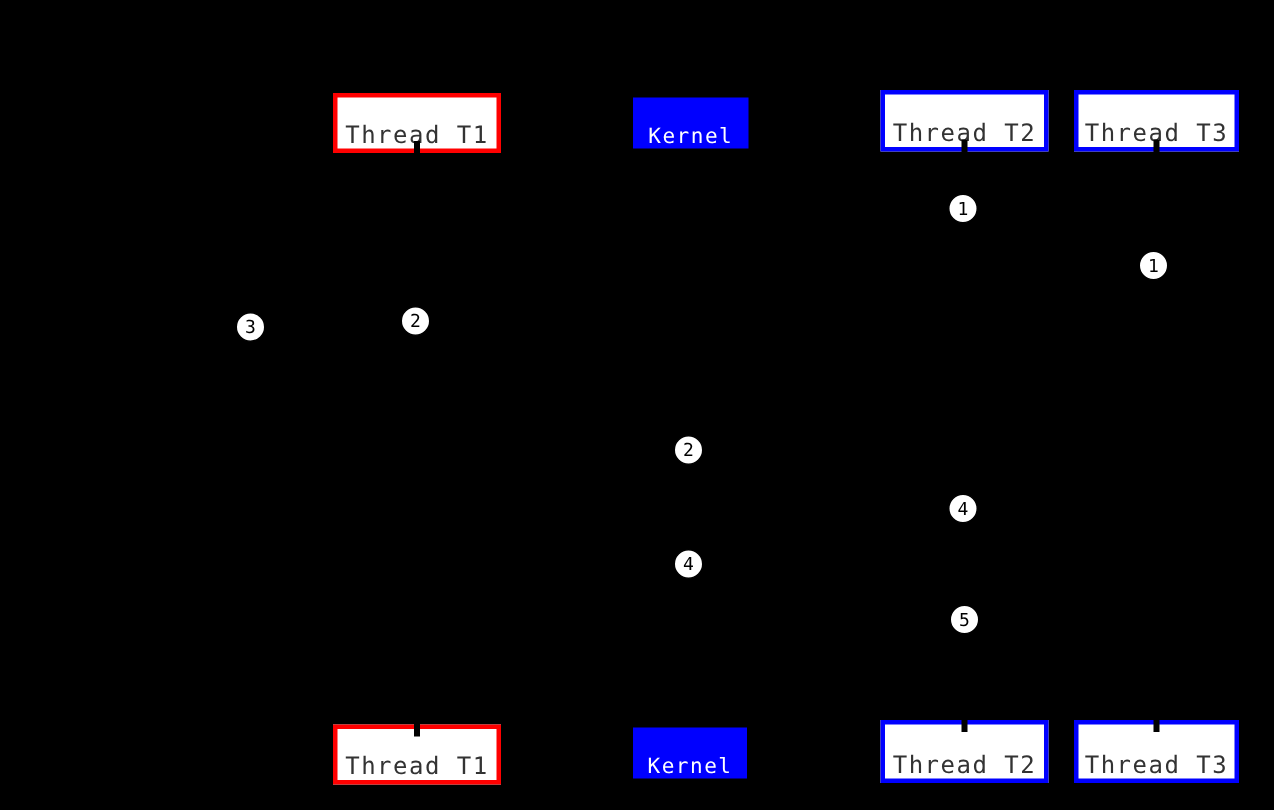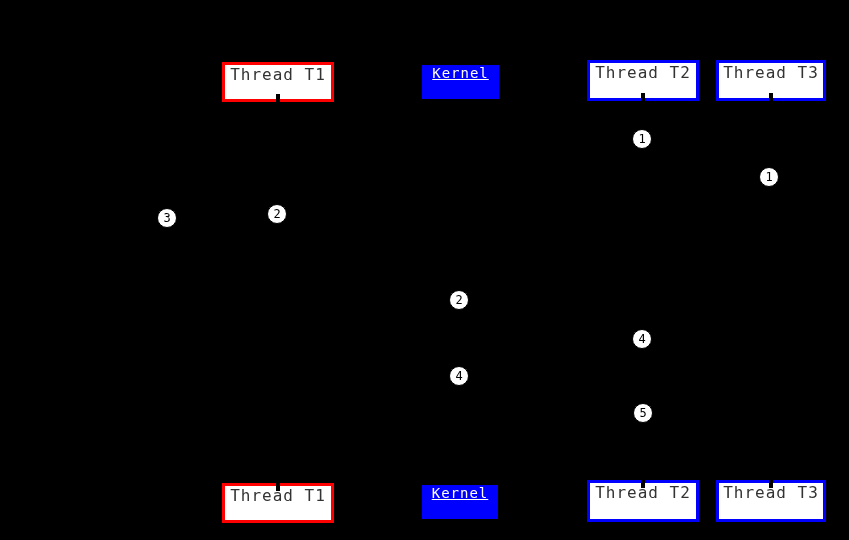--- a/index.html
+++ b/index.html
@@ -13,37 +13,36 @@
       height: 540px;
       background: var(--background, #000000);
       font-family: "DejaVu Sans Mono", monospace;
       overflow: hidden;
     }
     
     .node {
       position: absolute;
       box-sizing: border-box;
       display: flex;
-      align-items: flex-start;
+      align-items: flex-end;
       justify-content: center;
       background: var(--node_fill, #ffffff);
       color: var(--node_text, #333333);
       font-size: 16px;
       letter-spacing: 1px;
       white-space: nowrap;
     }
     .node.red-border  { border: 3px solid var(--thread_t1_border, #ff0000); }
     .node.blue-border { border: 3px solid var(--thread_t2_border, #0000ff); }
     .node.kernel {
       background: var(--kernel_fill, #0000ff);
       color: var(--kernel_text, #ffffff);
       font-size: 14px;
       letter-spacing: 1px;
       border: none;
-      text-decoration: underline;
     }
     
     .pos-t1-top     { left: 222px; top: 62px;  width: 112px; height: 40px; }
     .pos-kernel-top { left: 422px; top: 65px;  width: 77px;  height: 34px; }
     .pos-t2-top     { left: 587px; top: 60px;  width: 112px; height: 41px; }
     .pos-t3-top     { left: 716px; top: 60px;  width: 110px; height: 41px; }
     .pos-t1-bot     { left: 222px; top: 483px; width: 112px; height: 40px; }
     .pos-kernel-bot { left: 422px; top: 485px; width: 76px;  height: 34px; }
     .pos-t2-bot     { left: 587px; top: 480px; width: 112px; height: 42px; }
     .pos-t3-bot     { left: 716px; top: 480px; width: 110px; height: 42px; }

